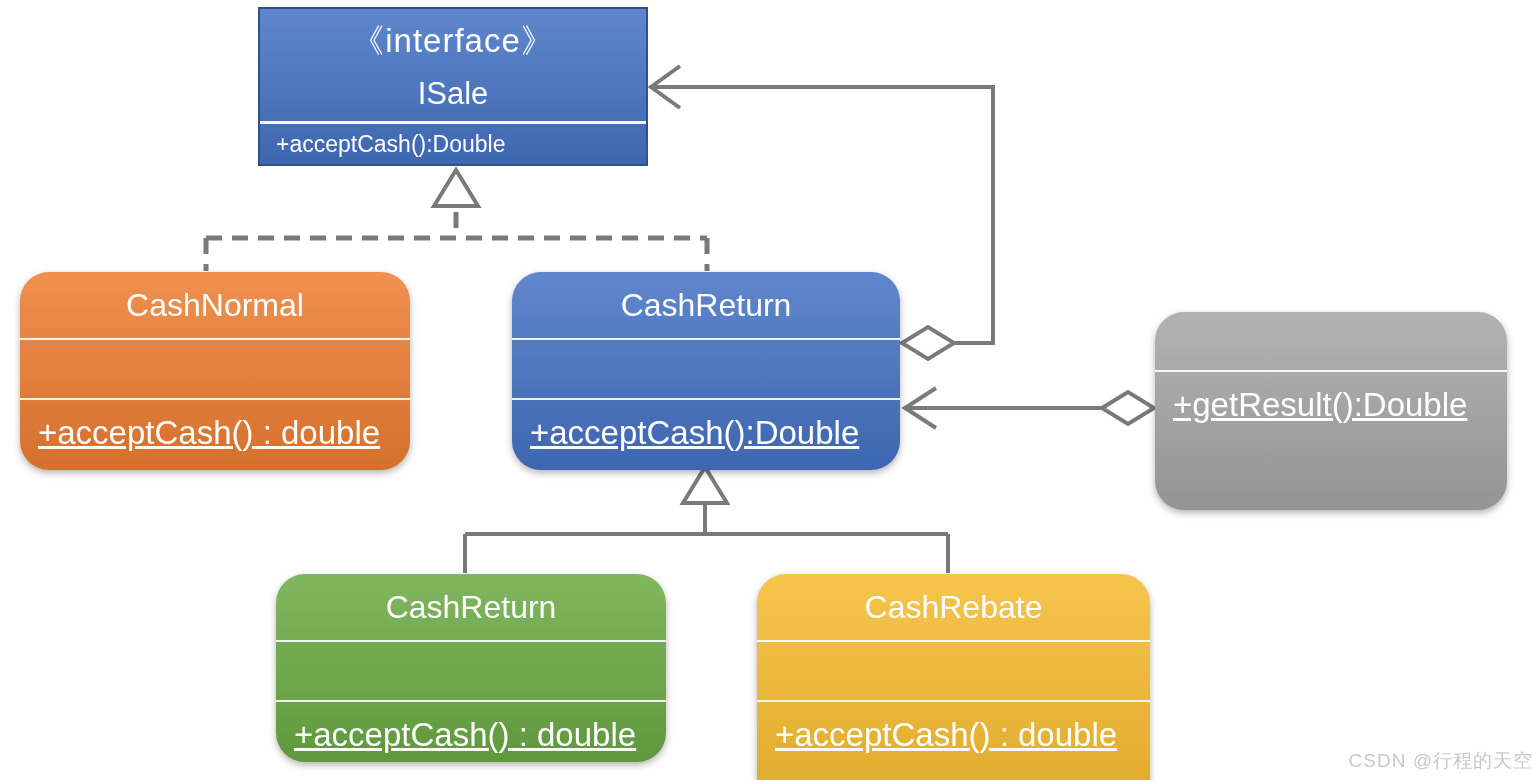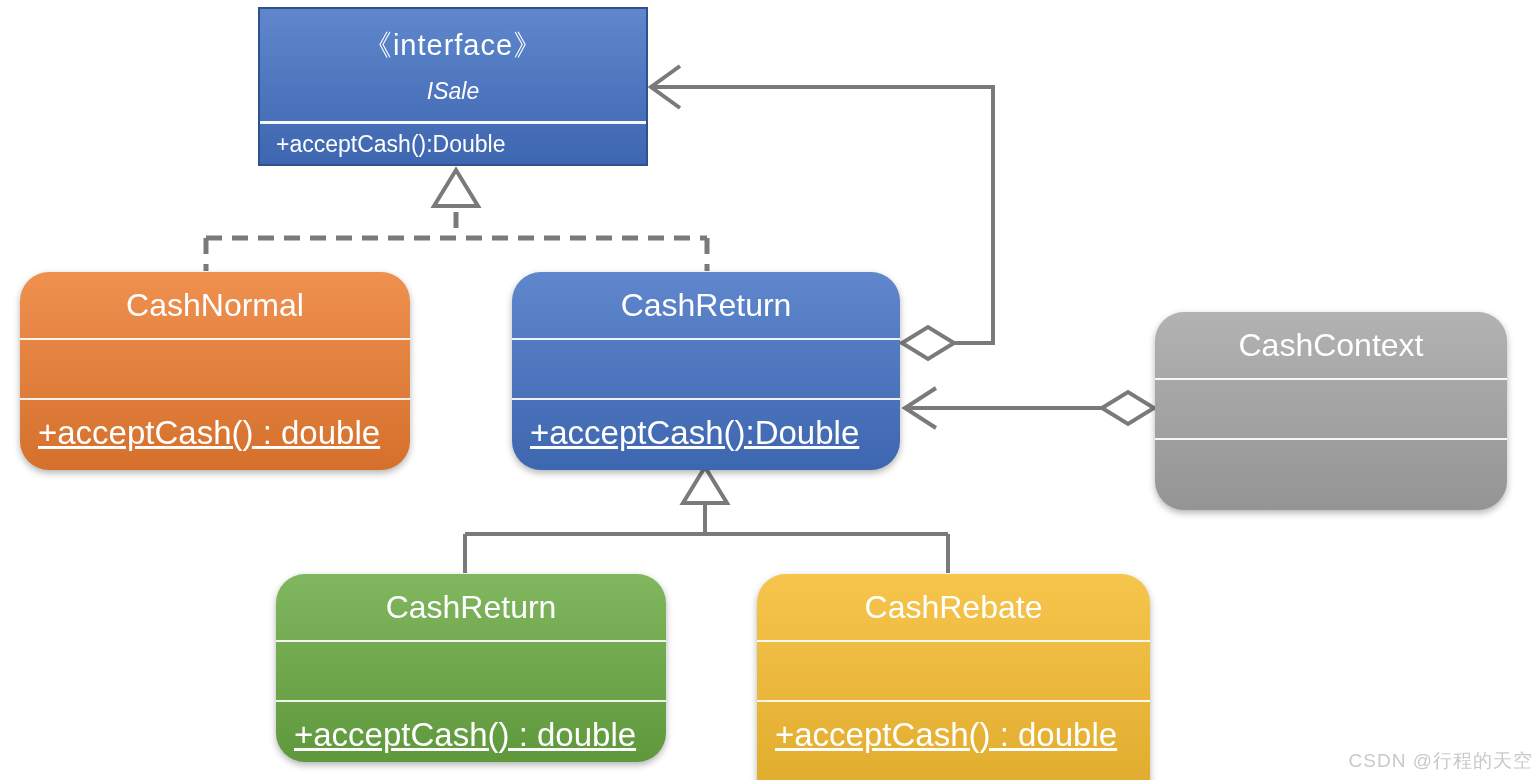--- a/index.html
+++ b/index.html
@@ -28,22 +28,22 @@
   .c-blue{--fill:var(--blue);}
   .c-orange{--fill:var(--orange);}
   .c-green{--fill:var(--green);}
   .c-gold{--fill:var(--gold);}
   .c-gray{--fill:var(--gray);}
 
   .iface-title{
     height:112px;display:flex;flex-direction:column;justify-content:center;align-items:center;
     border-bottom:3px solid rgba(255,255,255,.95);
   }
-  .stereotype{font-size:29px;letter-spacing:1px;}
-  .iface-name{font-size:23px;font-style:italic;margin-top:12px;}
+  .stereotype{font-size:33px;letter-spacing:1px;}
+  .iface-name{font-size:31px;margin-top:12px;}
   .iface-method{
     height:41px;display:flex;align-items:center;padding-left:16px;font-size:23px;
   }
 
   .title-compartment{
     height:66px;display:flex;align-items:center;justify-content:center;
     font-size:32px;border-bottom:2px solid rgba(255,255,255,.9);
   }
   .attrs-compartment{
     height:58px;border-bottom:2px solid rgba(255,255,255,.9);
@@ -107,22 +107,22 @@
     <div class="methods-compartment">+acceptCash() : double</div>
   </div>
 
   <div class="uml-box rounded c-blue" style="left:512px;top:272px;width:388px;height:198px;">
     <div class="title-compartment">CashReturn</div>
     <div class="attrs-compartment"></div>
     <div class="methods-compartment">+acceptCash():Double</div>
   </div>
 
   <div class="uml-box rounded c-gray" style="left:1155px;top:312px;width:352px;height:198px;">
-    <div class="title-compartment">CashContext</div>
     <div class="attrs-compartment"></div>
+    <div class="methods-compartment">+getResult():Double</div>
   </div>
 
   <div class="uml-box rounded c-green" style="left:276px;top:574px;width:390px;height:188px;">
     <div class="title-compartment">CashReturn</div>
     <div class="attrs-compartment"></div>
     <div class="methods-compartment">+acceptCash() : double</div>
   </div>
 
   <div class="uml-box rounded c-gold" style="left:757px;top:574px;width:393px;height:252px;">
     <div class="title-compartment">CashRebate</div>

